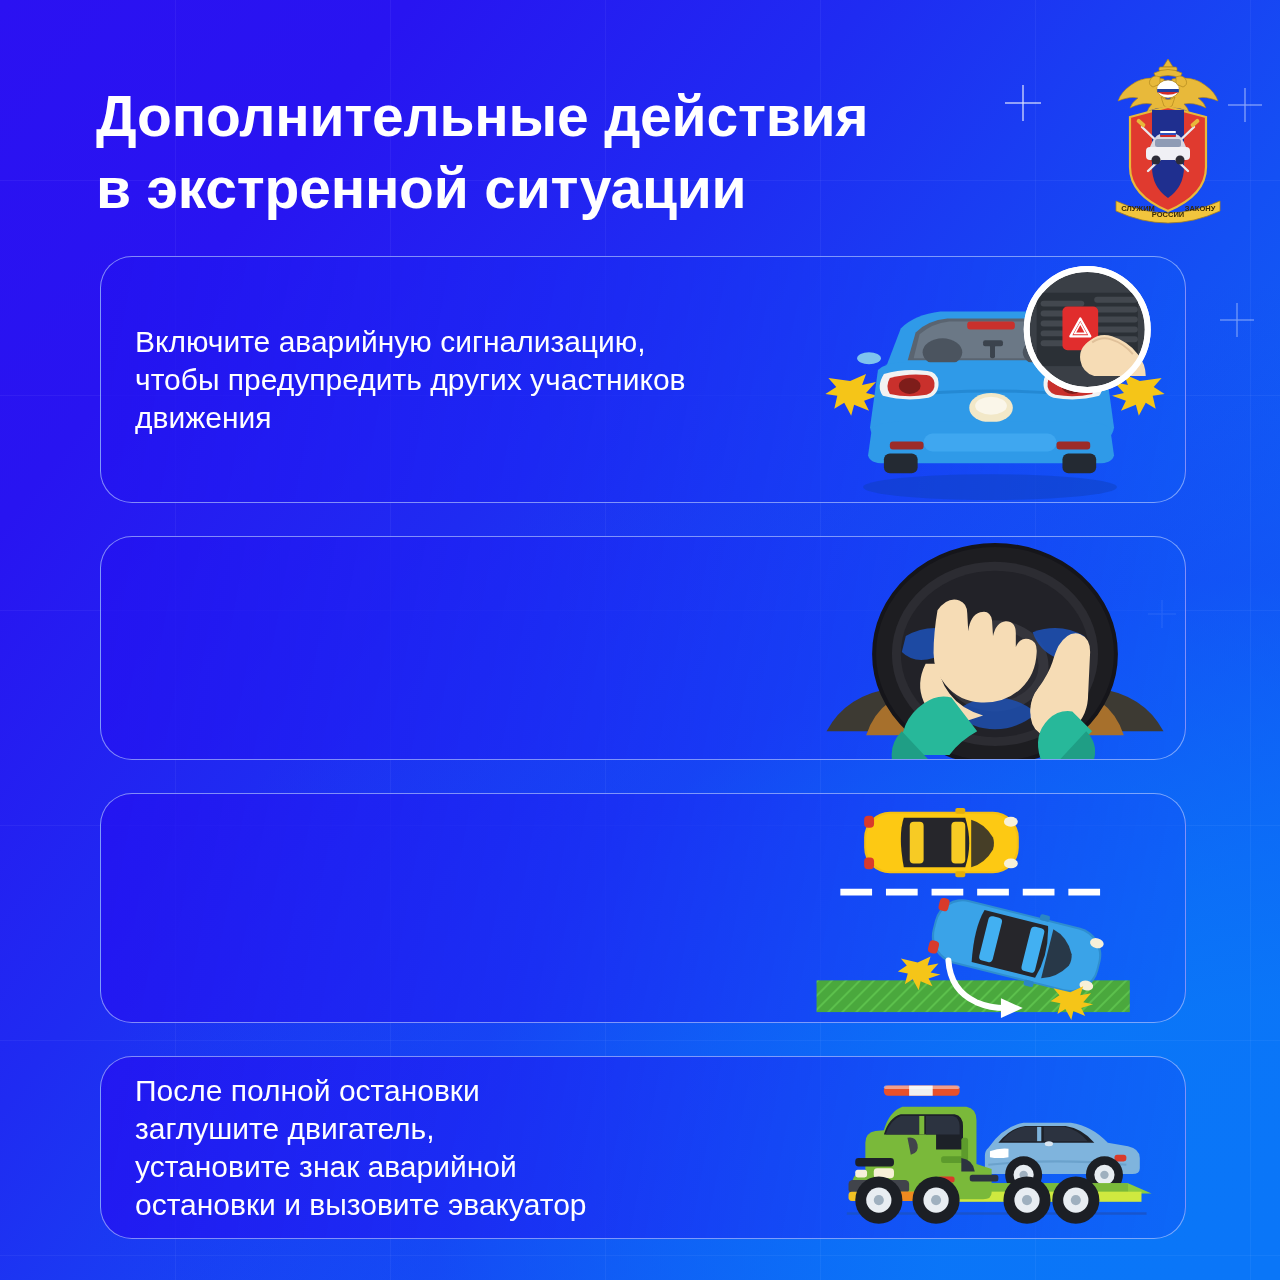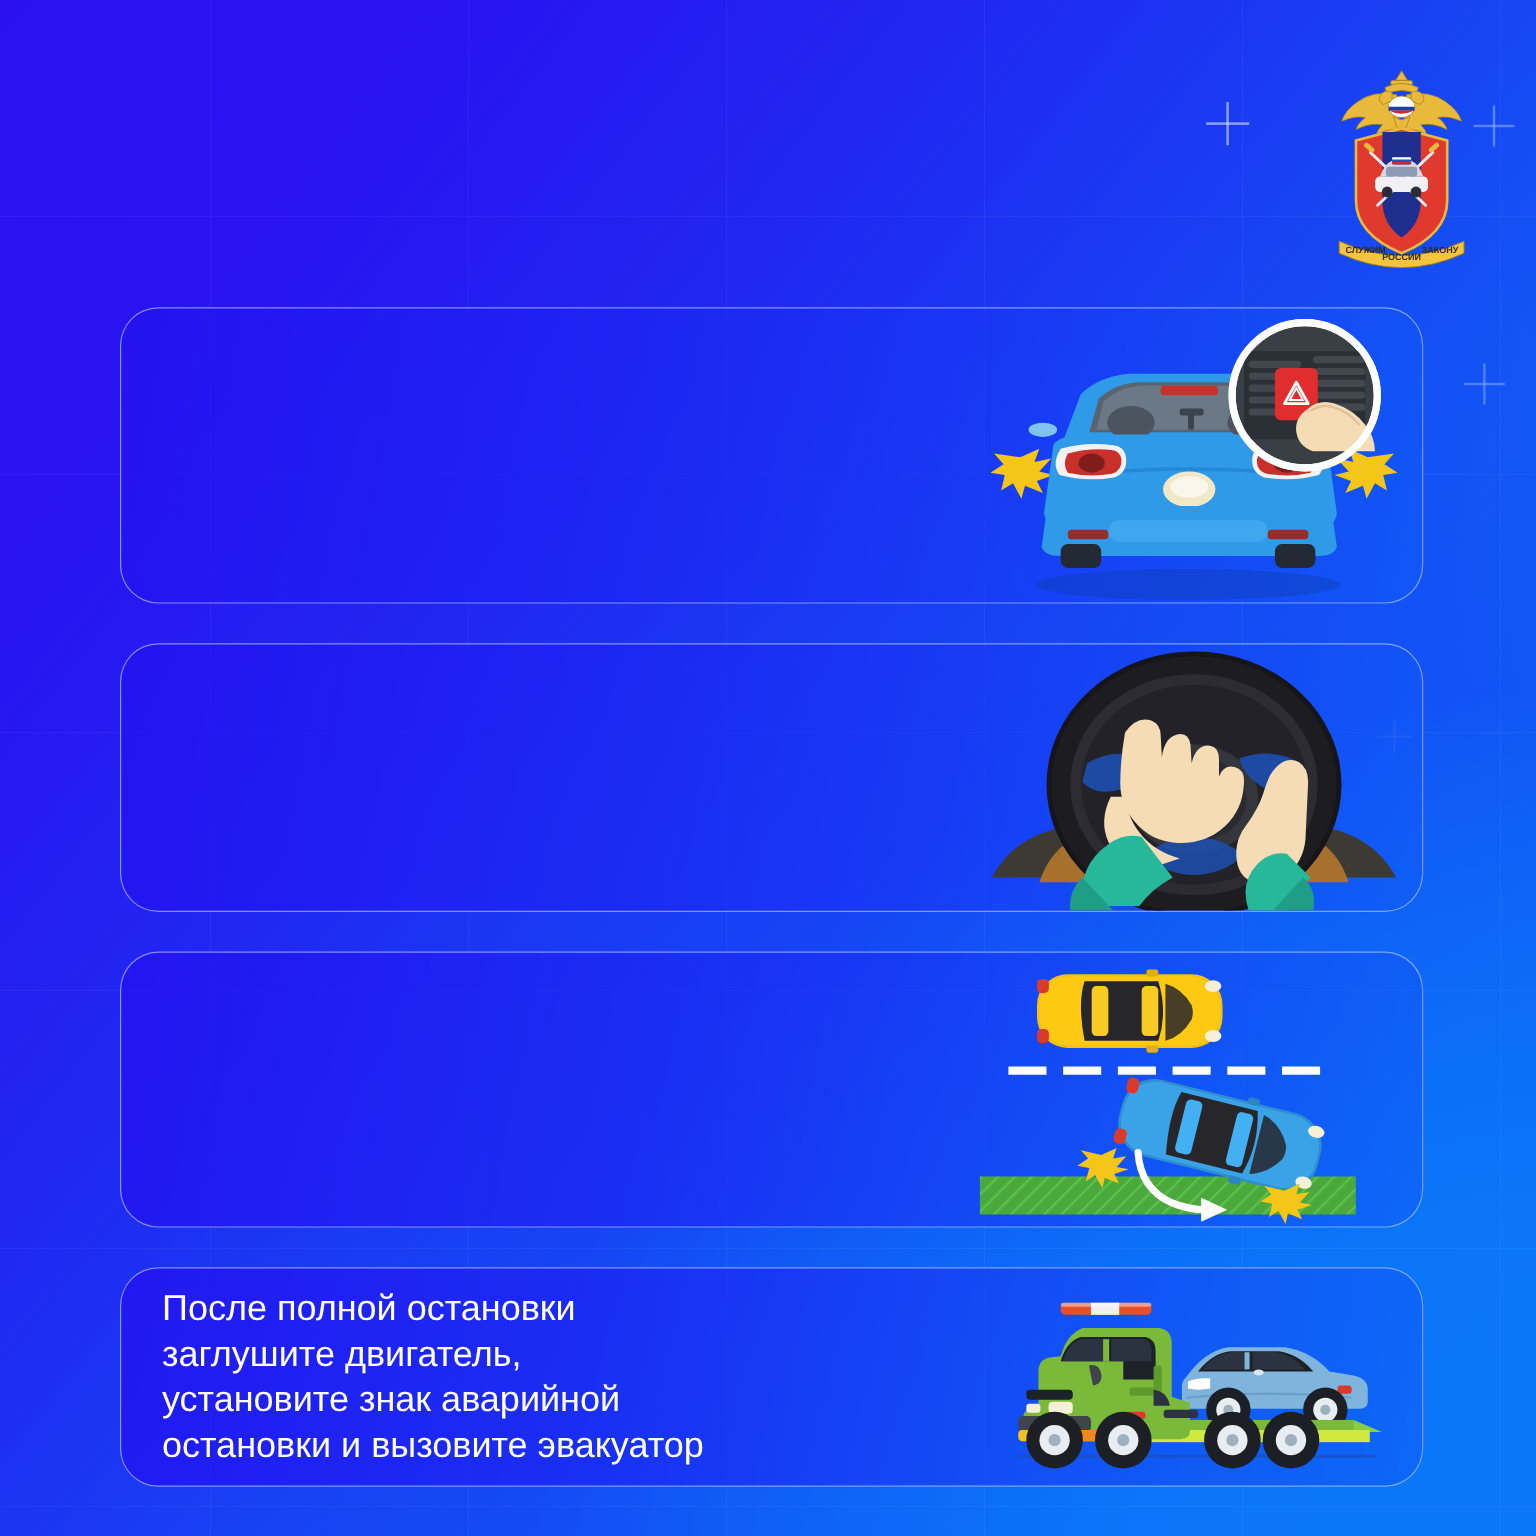--- a/index.html
+++ b/index.html
@@ -134,20 +134,22 @@
 <body>
 
 <div class="bg"></div>
 <div class="bg-grid"></div>
 <div class="plus p1"></div>
 <div class="plus p2"></div>
 <div class="plus p3"></div>
 <div class="plus p4"></div>
 
 <div class="header">
+  <div class="page-title">Дополнительные действия
+в экстренной ситуации</div>
 
   <div class="emblem">
     <svg viewBox="0 0 132 170" xmlns="http://www.w3.org/2000/svg">
 
       <g fill="#e8b93a" stroke="#a8801a" stroke-width="0.7">
         <path d="M66 4 L61 12 L71 12 Z"></path>
         <rect x="57" y="12" width="18" height="4" rx="1.5"></rect>
         <path d="M52 18 q14 -7 28 0 l-2 5 q-12 -5 -24 0 Z"></path>
       </g>
 
@@ -198,20 +200,23 @@
         <text x="66" y="162" font-size="7.5" font-weight="bold" fill="#3a2a06" font-family="Liberation Sans, sans-serif" text-anchor="middle">РОССИИ</text>
         <text x="98" y="156" font-size="7.5" font-weight="bold" fill="#3a2a06" font-family="Liberation Sans, sans-serif" text-anchor="middle">ЗАКОНУ</text>
       </g>
     </svg>
   </div>
 </div>
 
 <div class="cards">
 
   <div class="card c1">
+    <div class="card-text">Включите аварийную сигнализацию,
+чтобы предупредить других участников
+движения</div>
     <div class="card-art">
       <svg viewBox="0 0 380 247" xmlns="http://www.w3.org/2000/svg">
         <defs>
           <clipPath id="c1clip">
               <rect x="0" y="0" width="380" height="247"></rect>
             </clipPath>
         </defs>
         <g clip-path="url(#c1clip)">
 
           <ellipse cx="185" cy="232" rx="128" ry="13" fill="#0f3fb8" opacity="0.45"></ellipse>

